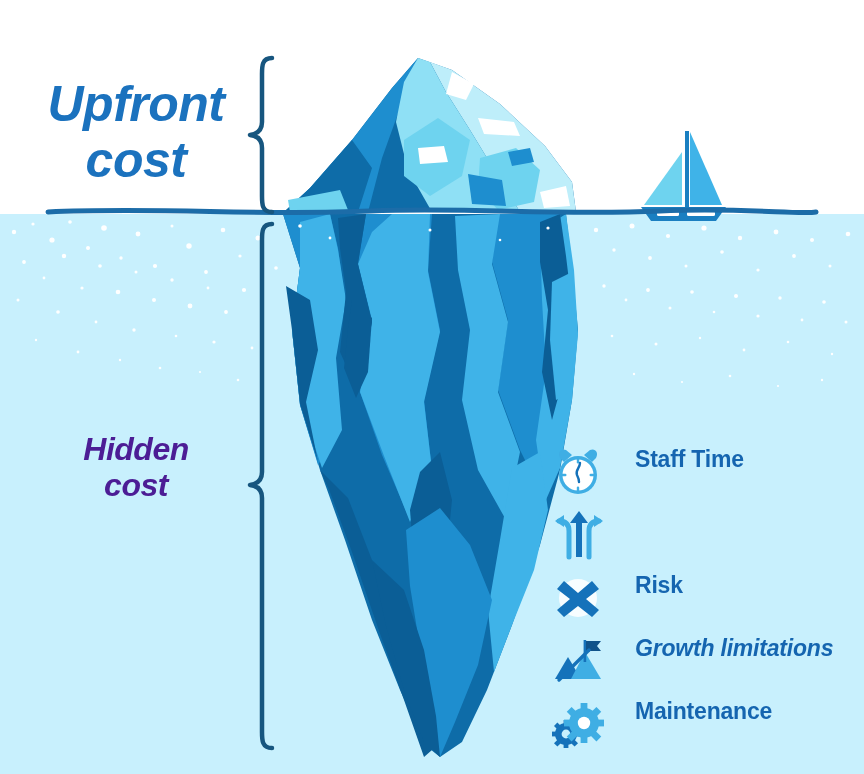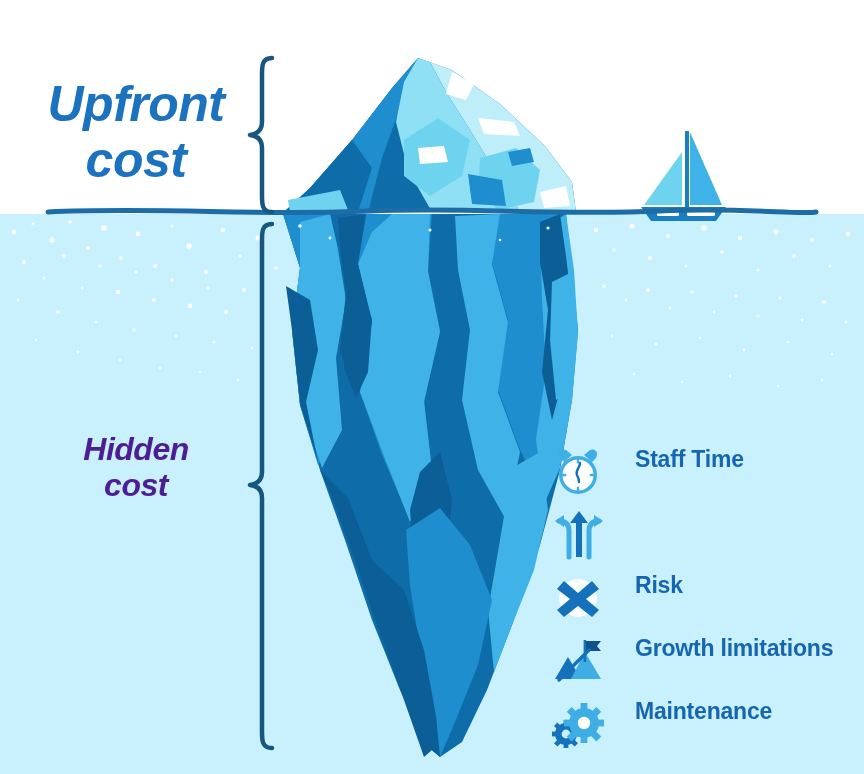--- a/index.html
+++ b/index.html
@@ -62,21 +62,21 @@
   .legend-row .txt {
     font-size: 23px;
     font-weight: bold;
     color: #1565B0;
     letter-spacing: -0.2px;
     white-space: nowrap;
   }
   #legend-staff-time      { left: 551px; top: 446px; }
   #legend-opportunity-cost{ left: 551px; top: 509px; }
   #legend-risk            { left: 551px; top: 572px; }
-  #legend-growth          { left: 551px; top: 635px; }
+  #legend-growth          { left: 551px; top: 635px; font-style: italic; }
   #legend-maintenance     { left: 551px; top: 698px; }
 </style>
 </head>
 <body>
 
 <div id="stage">
 
   <svg id="scene" viewBox="0 0 864 774" xmlns="http://www.w3.org/2000/svg">
 
     <rect x="0" y="0" width="864" height="214" fill="#FFFFFF"></rect>

